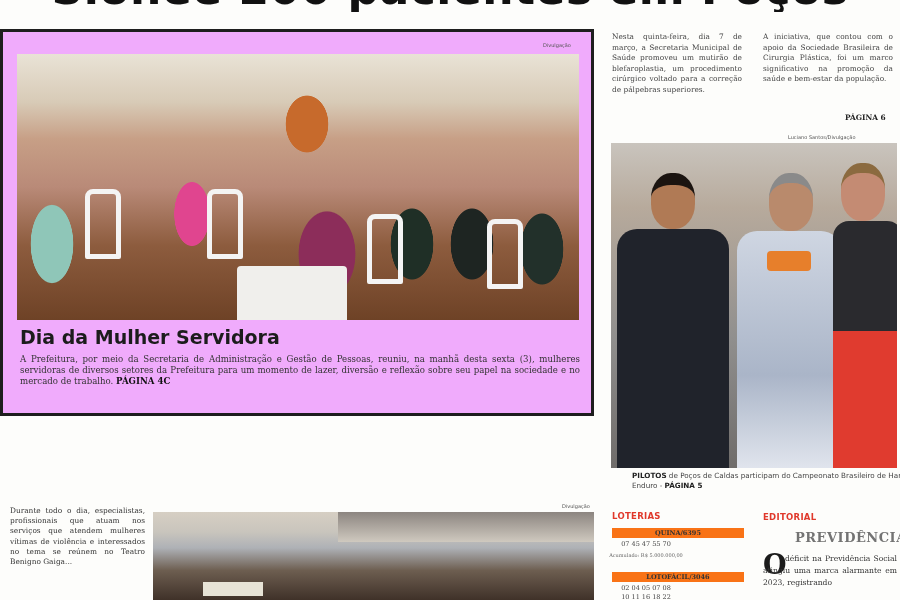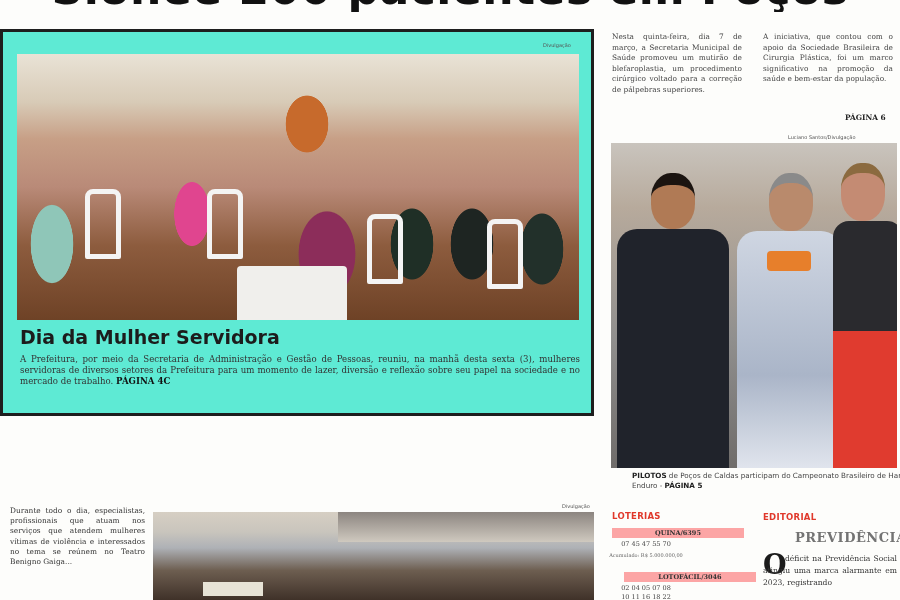--- a/index.html
+++ b/index.html
@@ -9,21 +9,21 @@
   .masthead-headline {
     position: absolute; left: 0; top: -34px; width: 900px; height: 46px;
     font-family: "DejaVu Sans", sans-serif; font-weight: 700; font-size: 44px;
     color: #111; white-space: nowrap; text-align: center; letter-spacing: 0.5px;
     overflow: hidden; line-height: 46px;
   }
 
   
   .feature-box {
     position: absolute; left: 0; top: 29px; width: 594px; height: 387px;
-    border: 3px solid #1e1e1e; background: #5eead4;
+    border: 3px solid #1e1e1e; background: #f0abfc;
   }
   .photo-credit {
     position: absolute; font-family: "DejaVu Sans", sans-serif; font-size: 5px; color: #555;
   }
   .feature-photo {
     position: absolute; left: 14px; top: 22px; width: 562px; height: 266px;
     background:
       radial-gradient(ellipse 40px 60px at 310px 200px, #8c2d5a 0%, #8c2d5a 70%, transparent 72%),
       radial-gradient(ellipse 30px 40px at 290px 70px, #c76a2c 0%, #c76a2c 70%, transparent 72%),
       radial-gradient(ellipse 25px 45px at 175px 160px, #e0458f 0%, #e0458f 70%, transparent 72%),
@@ -100,21 +100,21 @@
   }
   .seminar-photo .ceiling { position:absolute; left: 185px; top: 0; width: 260px; height: 30px; background: linear-gradient(180deg,#8c8580,#cfc9bf); }
   .seminar-photo .screen { position:absolute; left: 50px; top: 70px; width: 60px; height: 14px; background:#e7e3d6; }
 
   
   .section-label {
     position: absolute; font-family: "DejaVu Sans", sans-serif; font-weight: 700; font-size: 8.5px; color: #e0382b;
     letter-spacing: 0.3px;
   }
   .lottery-bar {
-    position: absolute; left: 612px; width: 132px; height: 10px; background: #fca5a5;
+    position: absolute; left: 612px; width: 132px; height: 10px; background: #f97316;
     font-size: 6.5px; text-align: center; line-height: 10px; font-weight: 700; color: #333;
   }
   .lottery-line {
     position: absolute; left: 580px; width: 132px; text-align: center; font-size: 6.5px; color: #444; line-height: 9px;
   }
   .lottery-line.small { font-size: 5px; color: #666; }
 
   
   .editorial-title {
     position: absolute; left: 763px; top: 530px; font-weight: 700; font-size: 13px; color: #737373; letter-spacing: 0.5px; margin-left: 32px;
@@ -180,20 +180,20 @@
 <span class="photo-credit seminar-credit">Divulgação</span>
 <div class="seminar-photo">
   <div class="ceiling"></div>
   <div class="screen"></div>
 </div>
 
 <div class="section-label" style="left:612px; top:511px;">LOTERIAS</div>
 <div class="lottery-bar" style="top:528px;">QUINA/6395</div>
 <div class="lottery-line" style="top:540px;">07 45 47 55 70</div>
 <div class="lottery-line small" style="top:551px;">Acumulado: R$ 5.000.000,00</div>
-<div class="lottery-bar" style="top:572px;margin-left:12px;">LOTOFÁCIL/3046</div>
+<div class="lottery-bar" style="top:572px;">LOTOFÁCIL/3046</div>
 <div class="lottery-line" style="top:584px;">02 04 05 07 08</div>
 <div class="lottery-line" style="top:593px;">10 11 16 18 22</div>
 
 <div class="section-label" style="left:763px; top:512px;">EDITORIAL</div>
 <div class="editorial-title">PREVIDÊNCIA</div>
 <div class="editorial-dropcap">O</div>
 <div class="editorial-body">déficit na Previdência Social atingiu uma marca alarmante em 2023, registrando</div>
 
 </body></html>

